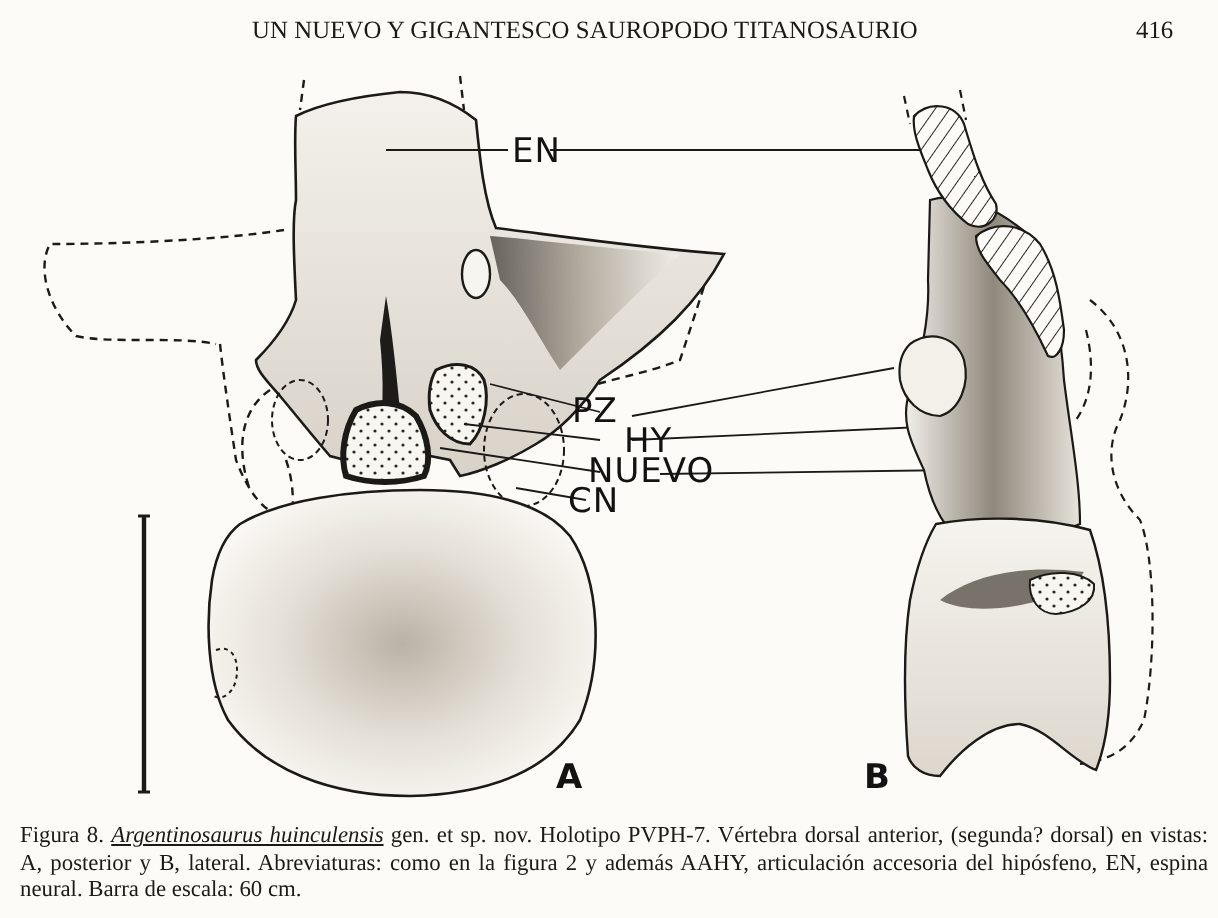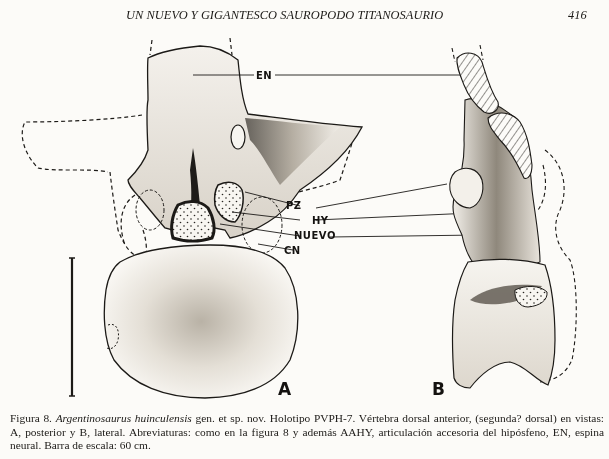--- a/index.html
+++ b/index.html
@@ -4,48 +4,48 @@
   <style>
     html, body { margin: 0; padding: 0; }
     body {
       width: 609px; height: 459px; overflow: hidden;
       background: #fcfbf8;
       font-family: "Liberation Serif", serif;
       color: #1c1a17;
       position: relative;
     }
     .running-head {
-      position: absolute; top: 8px; left: 0; width: 609px; height: 16px; font-style: italic;
+      position: absolute; top: 8px; left: 0; width: 609px; height: 16px;
     }
     .running-title {
       position: absolute; left: 126px; top: 0;
       font-size: 12.4px; letter-spacing: 0.05px; white-space: nowrap;
     }
     .page-number {
       position: absolute; left: 568px; top: 0; font-size: 12.4px;
     }
     .figure {
       position: absolute; left: 0; top: 30px; width: 609px; height: 375px;
     }
     .figure svg { position: absolute; left: 0; top: 0; }
     .lbl {
       position: absolute; font-family: "DejaVu Sans", sans-serif;
-      font-weight: bold; font-size: 10px; letter-spacing: 0.5px; color: #141210;
+      font-weight: normal; font-size: 17px; letter-spacing: 0.5px; color: #141210;
       line-height: 12px; white-space: nowrap;
     }
     .view-lbl {
       position: absolute; font-family: "DejaVu Sans", sans-serif;
       font-weight: bold; font-size: 17px; color: #141210; line-height: 18px;
     }
     .caption {
       position: absolute; left: 10px; top: 412px; width: 594px;
       font-size: 11.4px; line-height: 13.6px; text-align: justify;
     }
     .caption p { margin: 0; }
-    .caption em { font-style: italic; }
+    .caption em { font-style: italic; text-decoration: underline; }
   </style>
 </head>
 <body>
 
 <div class="running-head">
   <span class="running-title">UN NUEVO Y GIGANTESCO SAUROPODO TITANOSAURIO</span>
   <span class="page-number">416</span>
 </div>
 
 <div class="figure">
@@ -175,16 +175,16 @@
   <span class="lbl" style="left:294px;top:200px;">NUEVO</span>
   <span class="lbl" style="left:284px;top:215px;">CN</span>
   <span class="view-lbl" style="left:278px;top:350px;">A</span>
   <span class="view-lbl" style="left:432px;top:350px;">B</span>
 </div>
 
 <div class="caption">
   <p>
     <span>Figura 8.</span>
     <em>Argentinosaurus huinculensis</em><span> gen. et sp. nov. Holotipo PVPH-7. Vértebra dorsal anterior, (segunda? dorsal) en vistas:</span>
-    <span>A, posterior y B, lateral. Abreviaturas: como en la figura 8 y además AAHY, articulación accesoria del hipósfeno, EN, espina</span>
+    <span>A, posterior y B, lateral. Abreviaturas: como en la figura 2 y además AAHY, articulación accesoria del hipósfeno, EN, espina</span>
     <span>neural. Barra de escala: 60 cm.</span>
   </p>
 </div>
 
 </body></html>

